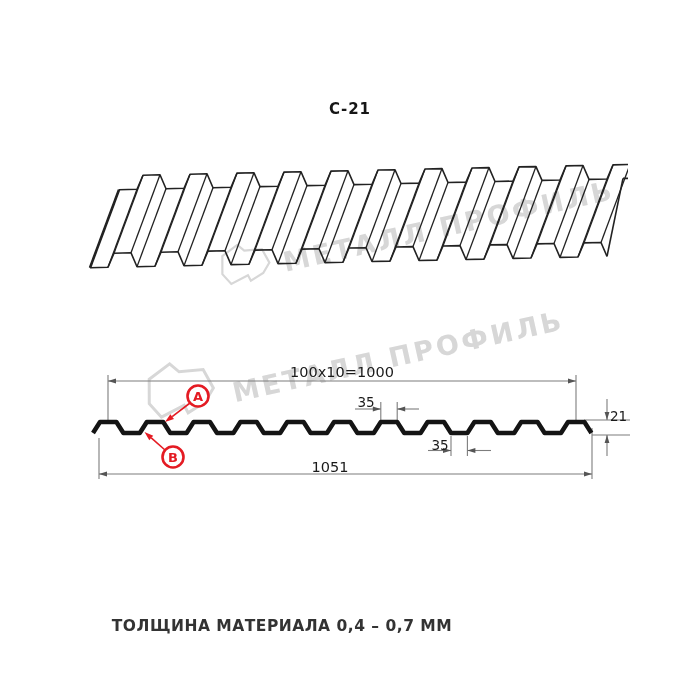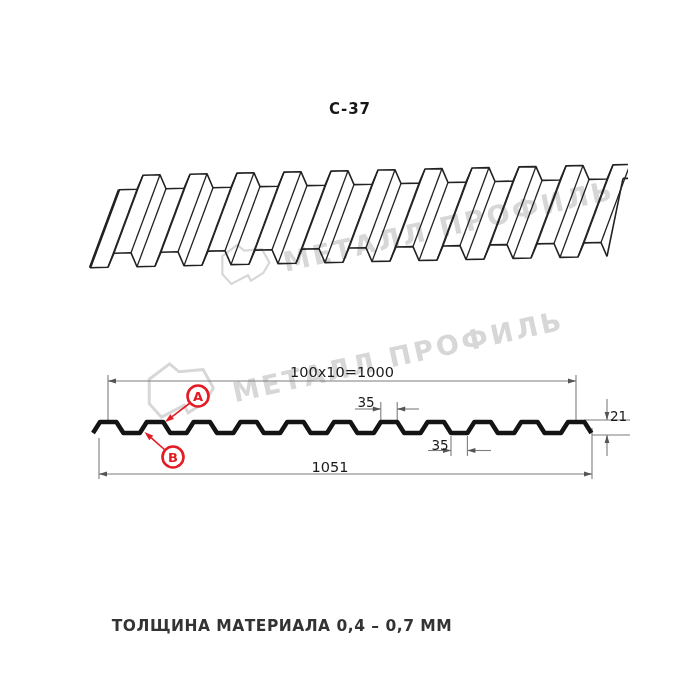--- a/index.html
+++ b/index.html
@@ -33,21 +33,21 @@
   svg text{font-family:"DejaVu Sans","Liberation Sans",sans-serif;}
   .dim-label{font-size:14.5px;fill:#1a1a1a;}
   .dim-label-small{font-size:13.5px;fill:#1a1a1a;}
   .ab-label{font-size:13px;font-weight:700;fill:#e41b23;}
 </style>
 </head>
 <body>
 
 <div class="page">
 
-  <div class="subtitle">С-37</div>
+  <div class="subtitle">С-21</div>
 
   <div class="watermark" id="wm1">
     <svg width="56" height="44" viewBox="0 0 100 80">
       <polygon points="6,52 13,20 44,6 54,19 86,23 94,50 79,66 54,75 51,64 18,73" fill="none" stroke="#d7d7d7" stroke-width="4"></polygon>
     </svg>
     <span class="wm-text">МЕТАЛЛ ПРОФИЛЬ</span>
   </div>
 
   <div class="watermark" id="wm2">
     <svg width="82" height="60" viewBox="0 0 100 80">

